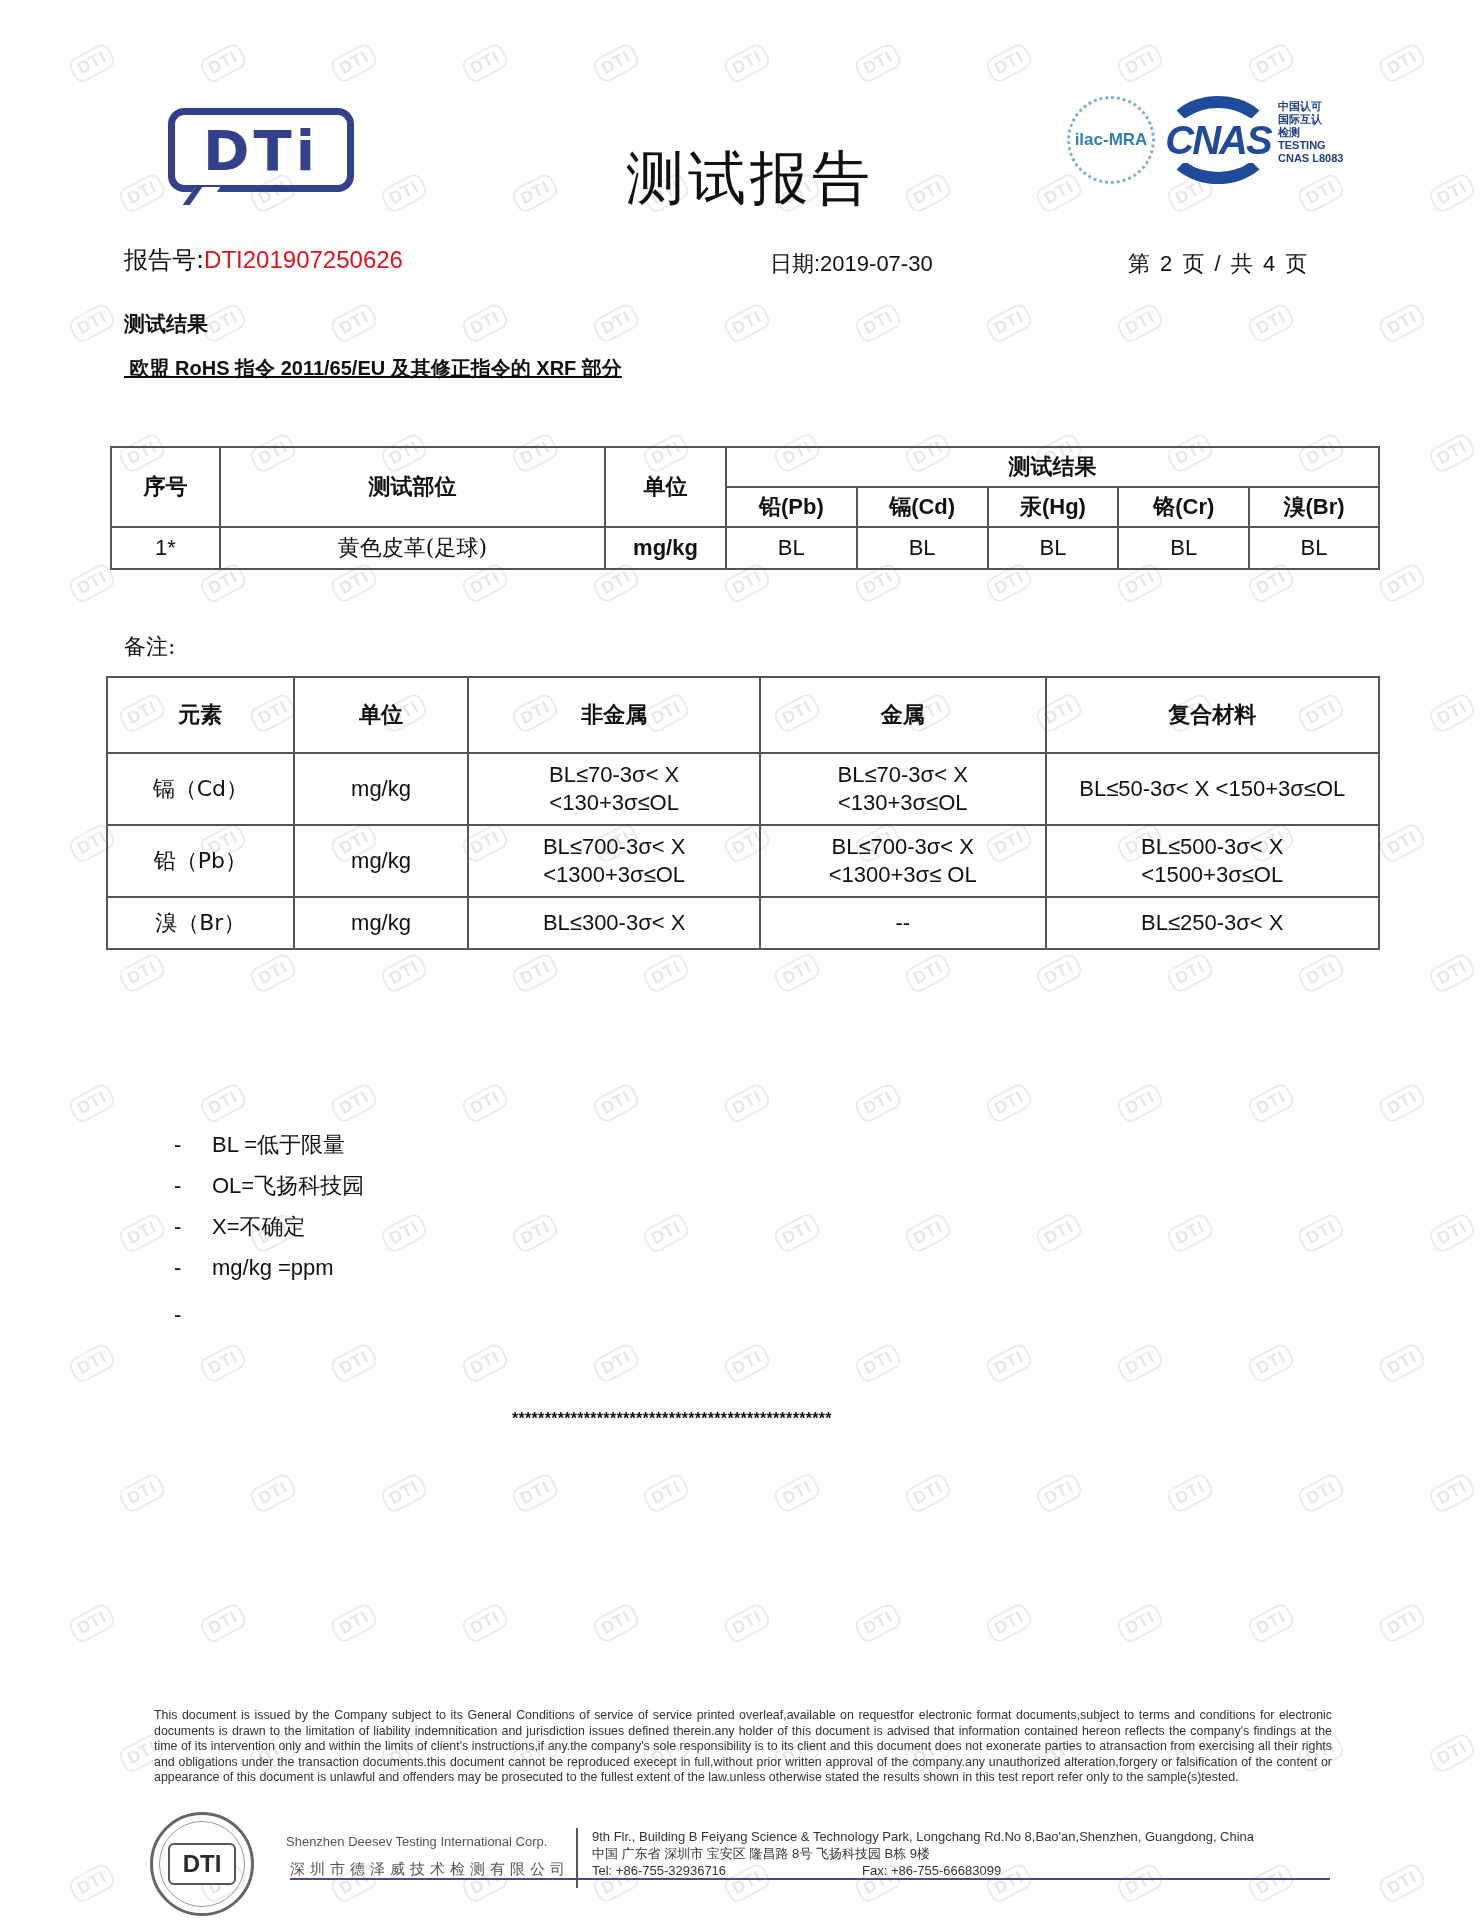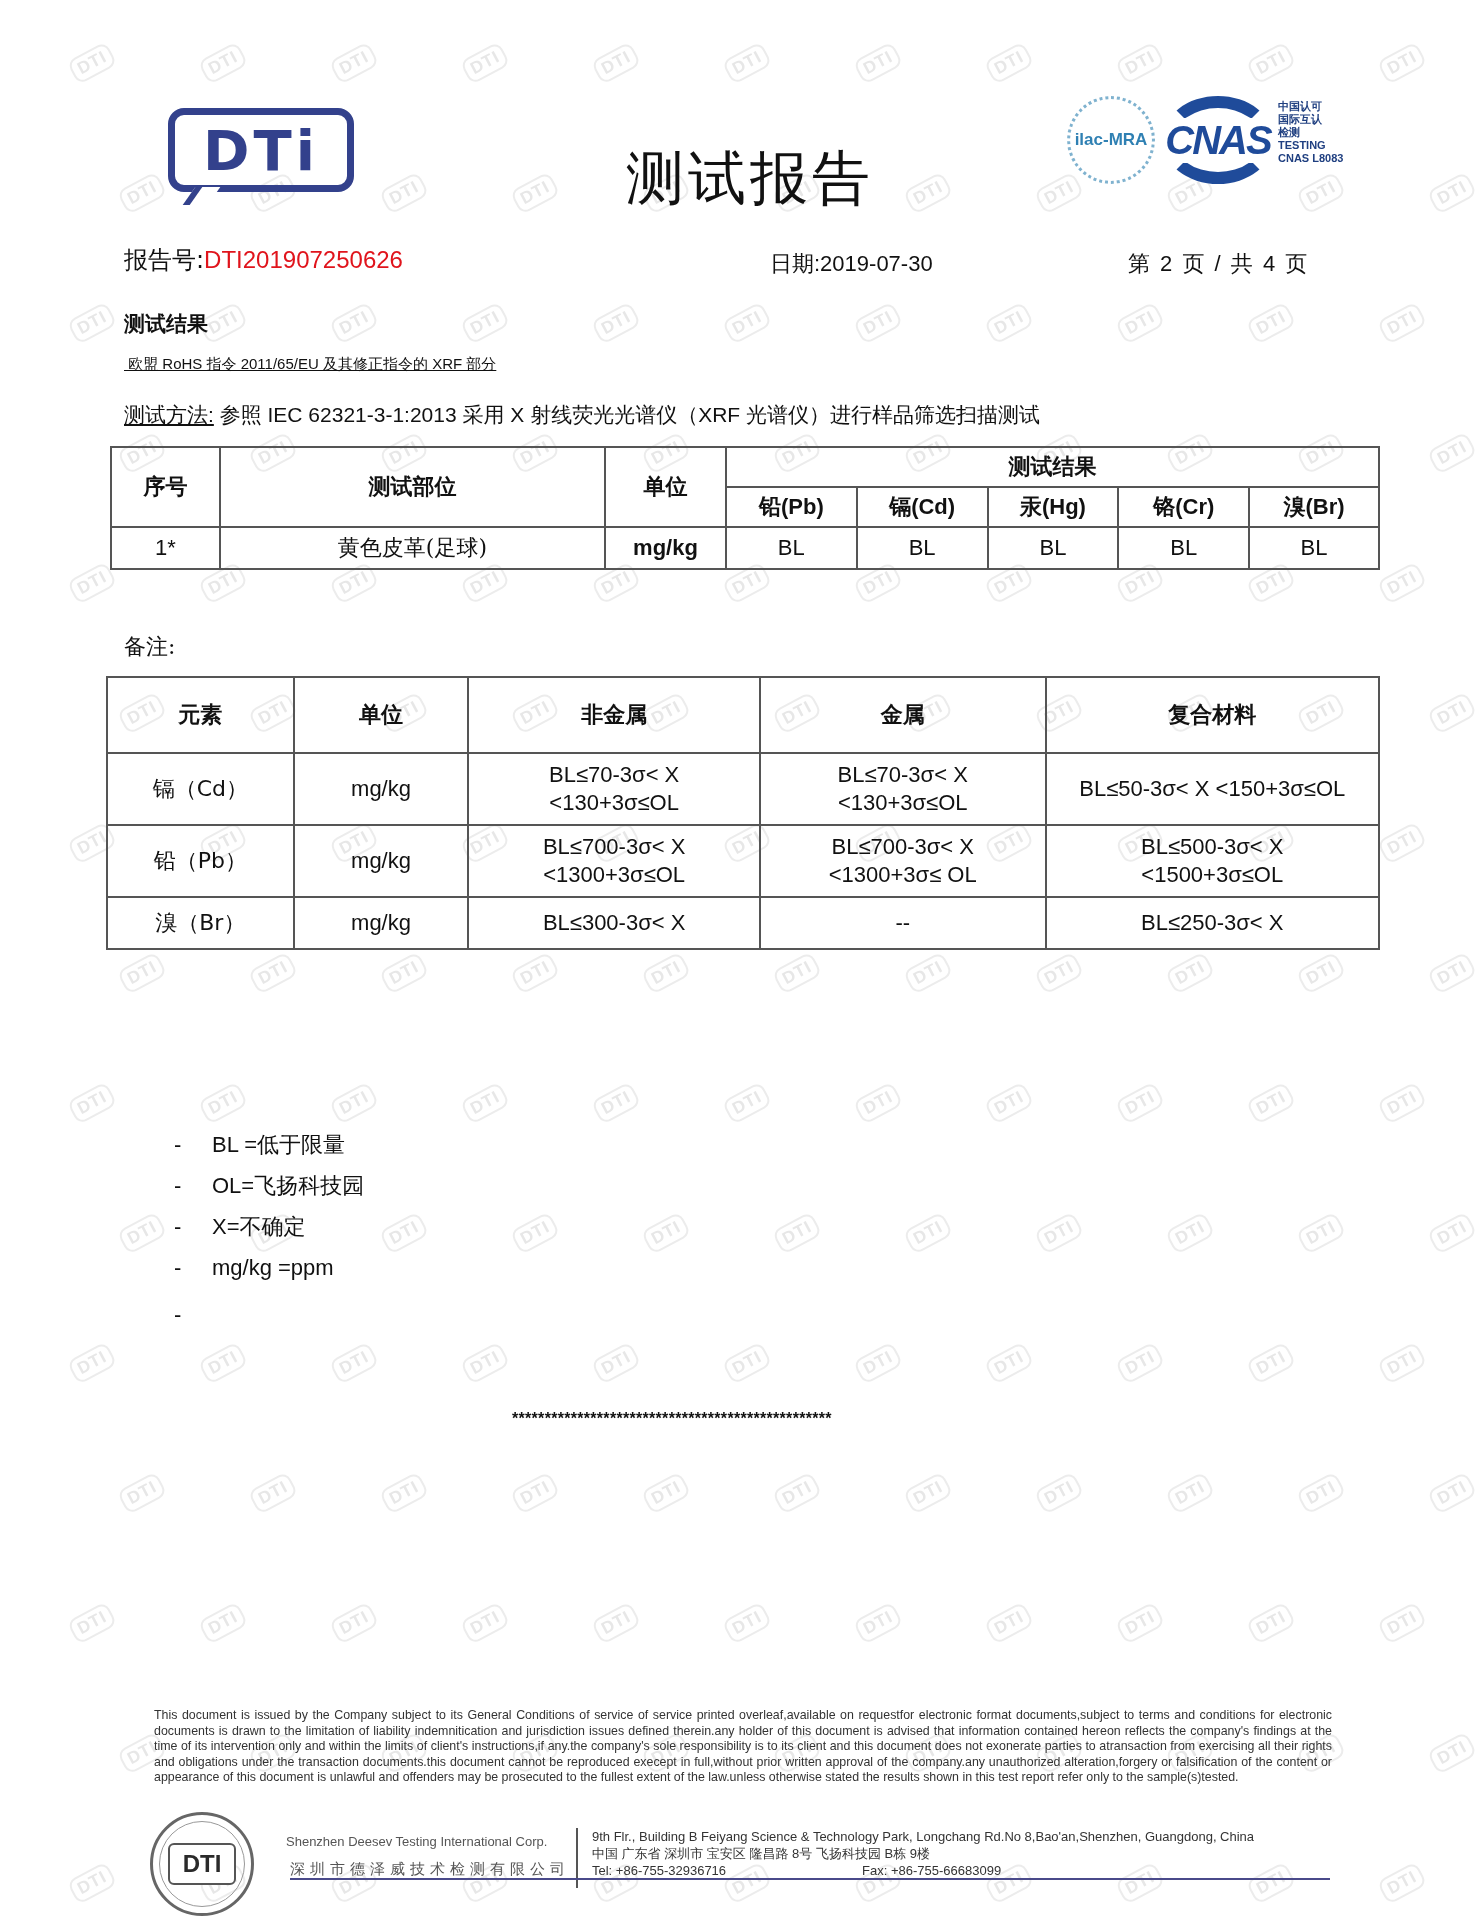--- a/index.html
+++ b/index.html
@@ -26,21 +26,21 @@
   .cnas-text { position:absolute; left:1278px; top:100px; font-size:11px; font-weight:bold; color:#1f3f80; line-height:13px; }
   .cnas-text div { white-space:nowrap; }
 
   .rep-no { position:absolute; left:124px; top:244px; font-size:24px; font-weight:normal; }
   .rep-no .lbl { font-family:"DejaVu Sans", sans-serif; }
   .rep-no .num { color:#e0141c; }
   .date { position:absolute; left:770px; top:249px; font-size:22px; }
   .pageno { position:absolute; left:1128px; top:249px; font-size:22px; word-spacing:4px;text-align:center; }
 
   .sec-title { position:absolute; left:124px; top:310px; font-size:21px; font-weight:bold; }
-  .sub-title { position:absolute; left:124px; top:355px; font-size:15px; font-weight:normal; text-decoration:underline; white-space:pre; }
+  .sub-title { position:absolute; left:124px; top:355px; font-size:20px; font-weight:bold; text-decoration:underline; white-space:pre; }
   .method { position:absolute; left:124px; top:401px; font-size:21px; white-space:nowrap; }
   .method .m-lbl { text-decoration:underline; }
 
   table { border-collapse:collapse; position:absolute; }
   td, th { border:2px solid #555; text-align:center; vertical-align:middle; padding:0; }
   .t1 { left:110px; top:446px; width:1270px; font-size:22px; }
   .t1 th { font-weight:bold; }
   .t1 .h1 { height:40px; }
   .t1 .h2 { height:40px; }
   .t1 td { height:40px; }
@@ -261,23 +261,20 @@
   </div>
 
   <div class="rep-no">
     <span class="lbl">报告号:</span><span class="num">DTI201907250626</span>
   </div>
   <div class="date">日期:2019-07-30</div>
   <div class="pageno">第 2 页 / 共 4 页</div>
 
   <div class="sec-title">测试结果</div>
   <div class="sub-title"> 欧盟 RoHS 指令 2011/65/EU 及其修正指令的 XRF 部分</div>
-  <div class="method">
-    <span class="m-lbl">测试方法:</span><span> 参照  IEC 62321-3-1:2013 采用 X 射线荧光光谱仪（XRF 光谱仪）进行样品筛选扫描测试</span>
-  </div>
 
   <table class="t1">
     <colgroup>
       <col style="width:109px">
         <col style="width:386px">
         <col style="width:121px">
       <col style="width:131px">
         <col style="width:131px">
         <col style="width:131px">
         <col style="width:131px">

